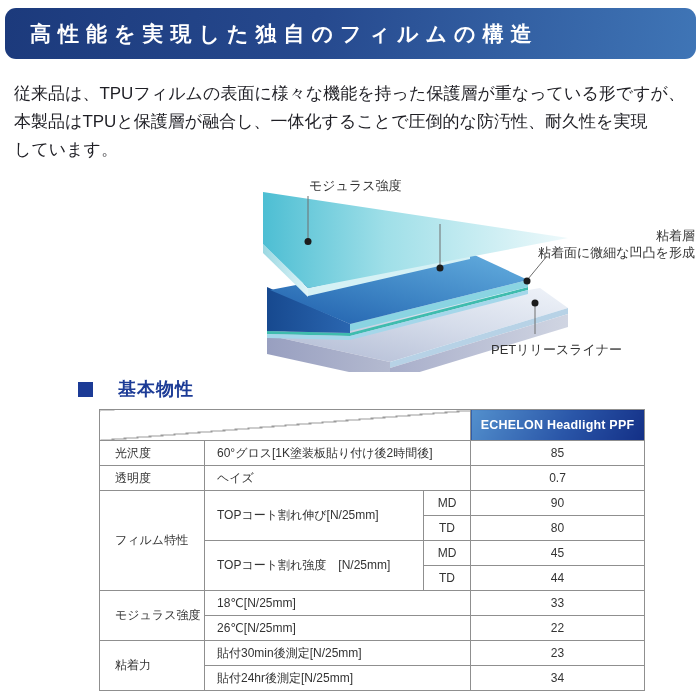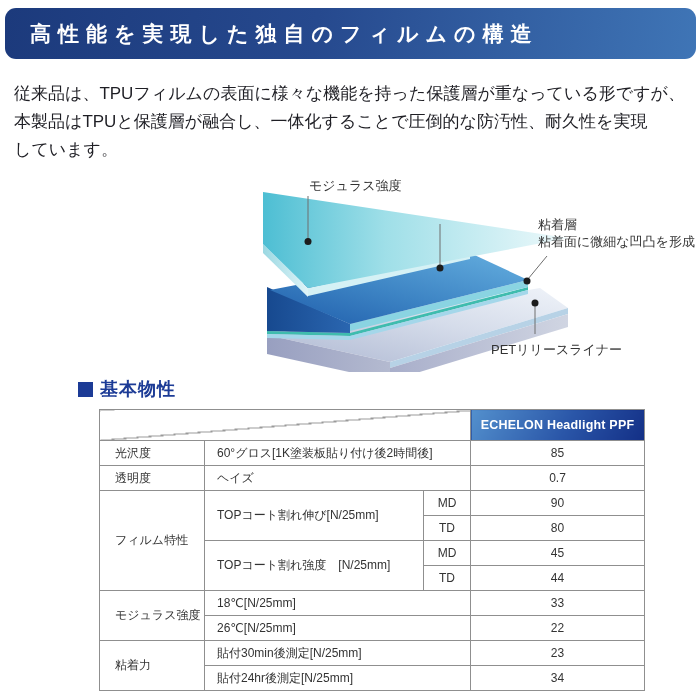--- a/index.html
+++ b/index.html
@@ -32,27 +32,27 @@
   
   .diagram { position: relative; height: 202px; margin-top: 6px; }
   .diagram svg { position: absolute; left: 0; top: 0; }
   .dg-label {
     position: absolute;
     font-size: 13px; line-height: 16.5px; color: #333333;
     white-space: pre-line;
   }
   .lbl-protective { left: 309px; top: 8px; }
   .lbl-unique     { left: 427px; top: 4px; }
-  .lbl-adhesive   { left: 538px; top: 47px; }
+  .lbl-adhesive   { left: 538px; top: 58px; text-align: right; }
   .lbl-pet        { left: 491px; top: 172px; }
 
   
   .section-title {
     margin: 6px 8px 0 78px;
-    display: flex; align-items: center; gap: 7px;
+    display: flex; align-items: center; gap: 25px;
     height: 22px;
   }
   .section-title .sq { width: 15px; height: 15px; background: #1c3b96; }
   .section-title .txt { font-size: 18px; font-weight: bold; color: #1c3b96; letter-spacing: 1px; }
 
   
   .table-wrap { margin: 9px 0 0 79px; }
   table.props {
     border-collapse: collapse; table-layout: fixed;
     width: 545px; font-size: 12px; color: #333333; margin-left: 20px;

